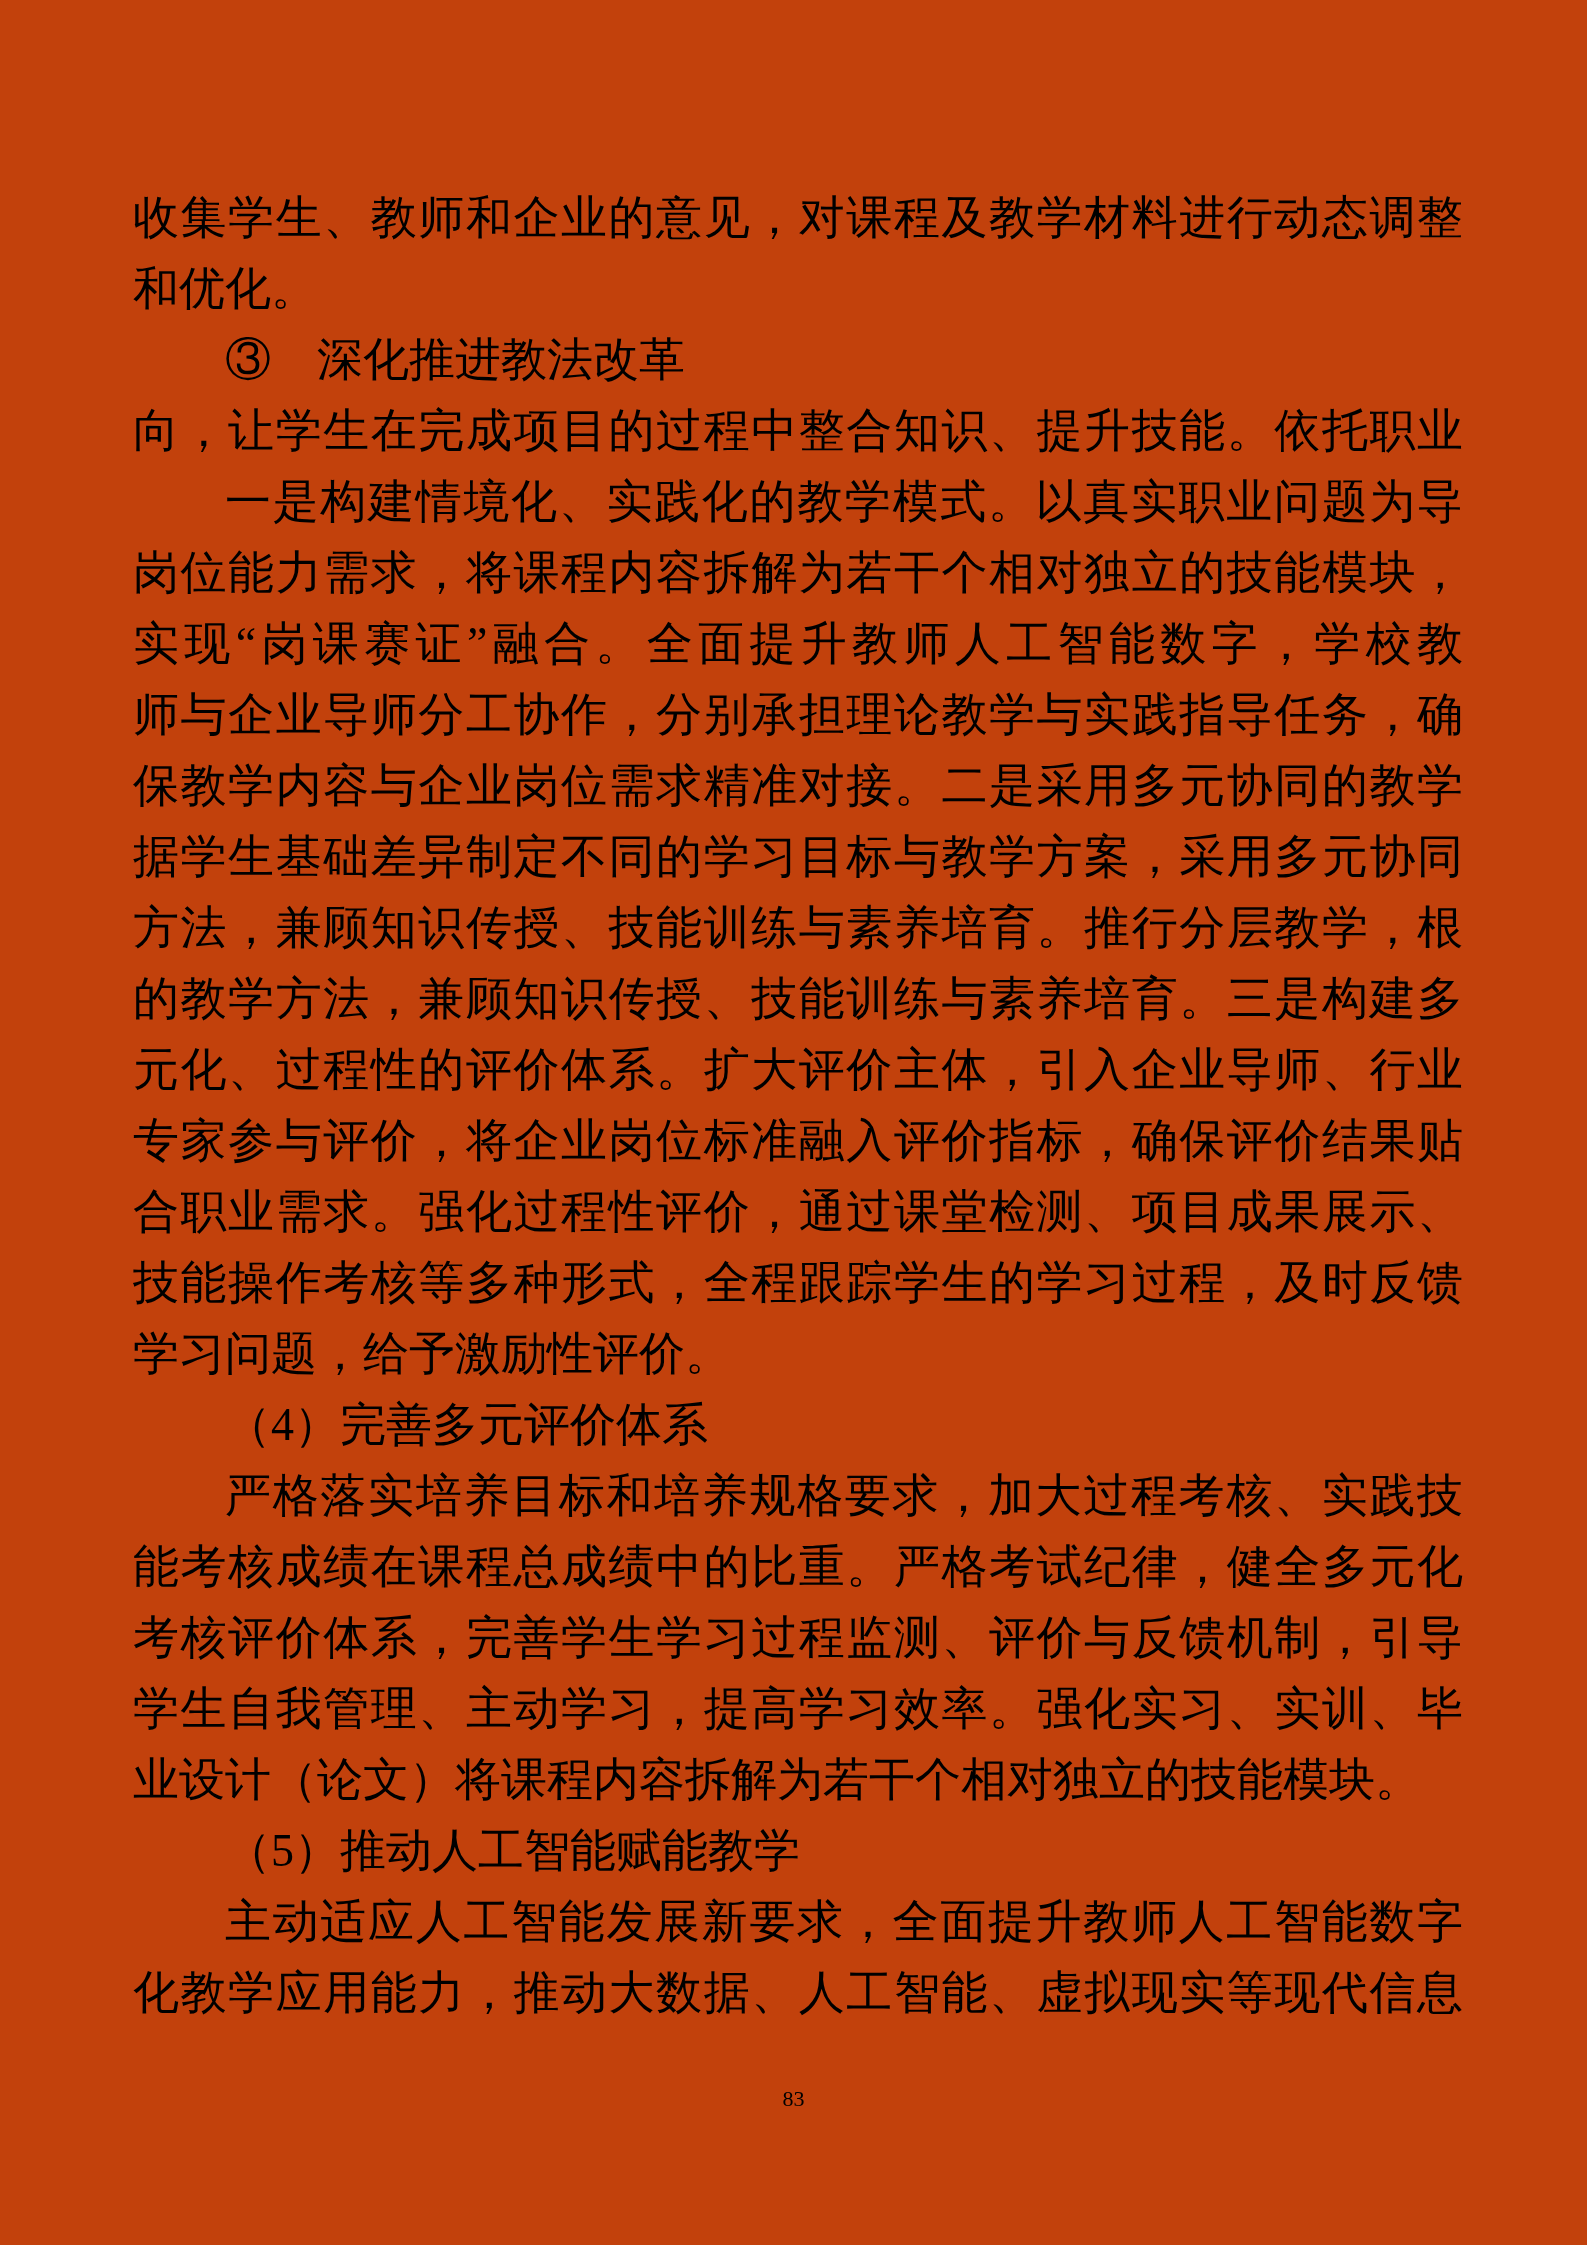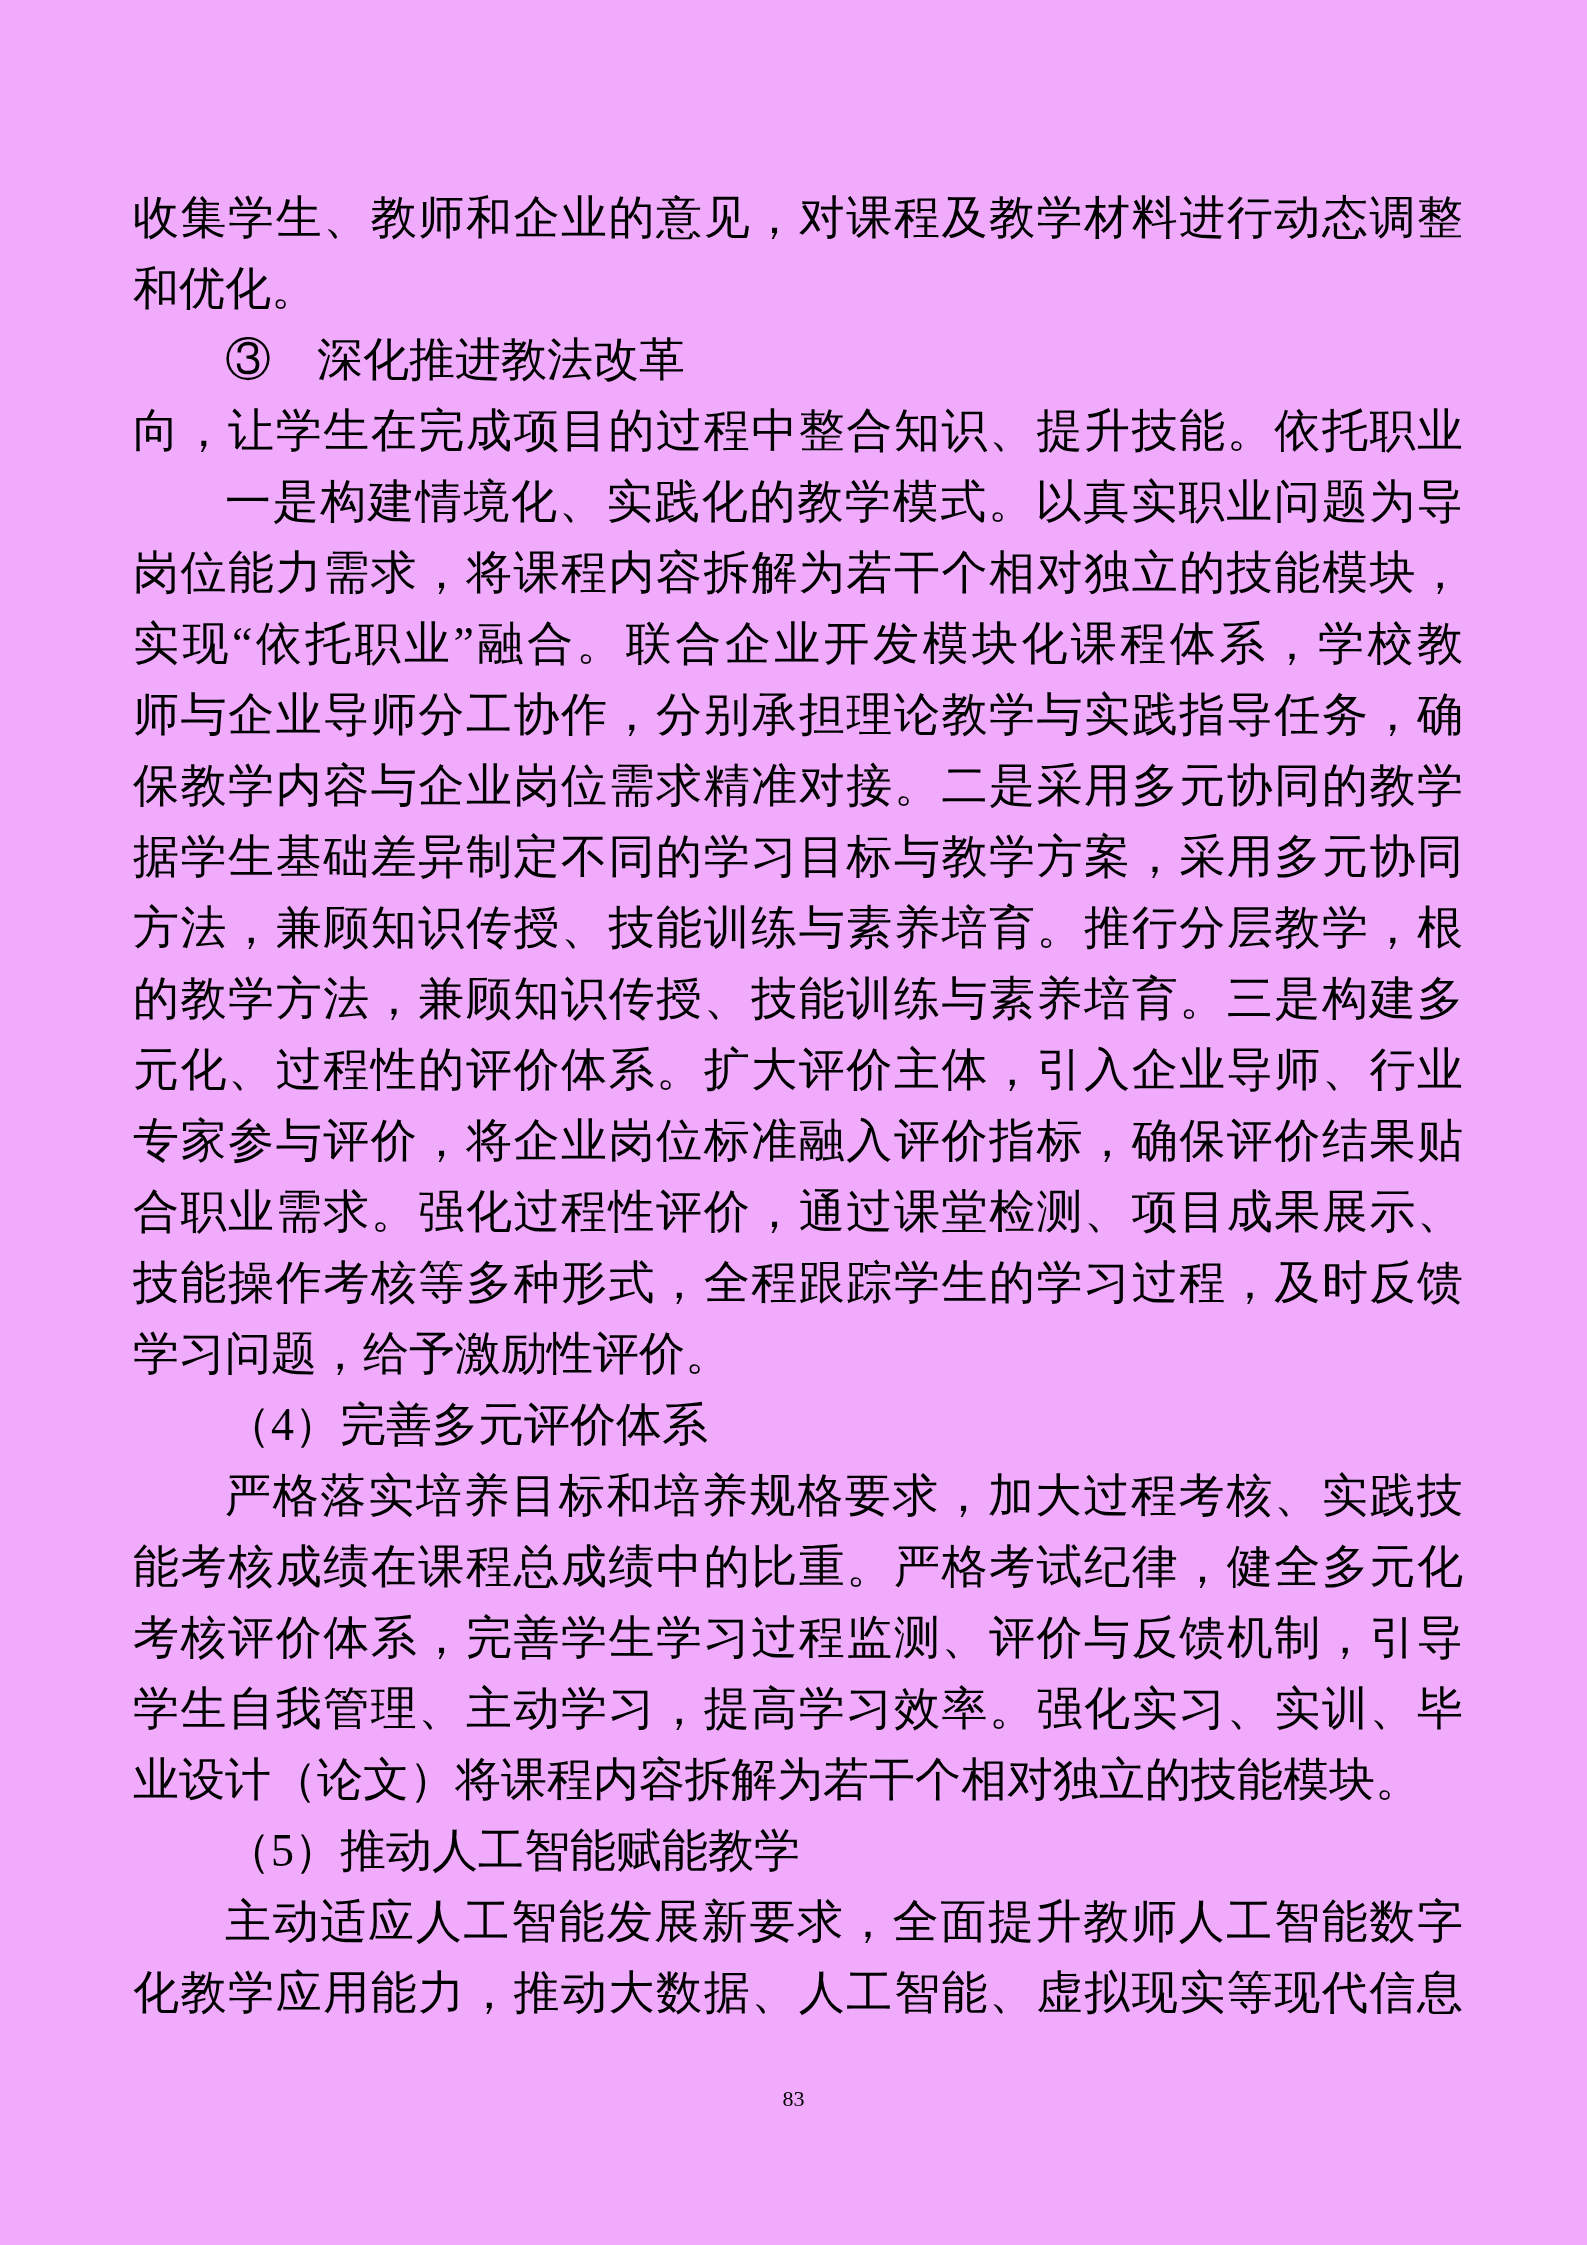--- a/index.html
+++ b/index.html
@@ -4,21 +4,21 @@
 <style>
   html, body {
     margin: 0;
     padding: 0;
     background: #ffffff;
   }
   .page {
     position: relative;
     width: 1587px;
     height: 2245px;
-    background: #f0abfc;
+    background: #c2410c;
     overflow: hidden;
     font-family: "Liberation Serif", "DejaVu Serif", serif;
     color: #000000;
   }
   .text-block {
     position: absolute;
     top: 182px;
     left: 133px;
     width: 1330px;
   }
@@ -64,21 +64,21 @@
     </div>
 
     <div class="para">
       <div class="line indent">③　深化推进教法改革</div>
     </div>
 
     <div class="para">
       <div class="line fill">向，让学生在完成项目的过程中整合知识、提升技能。依托职业</div>
       <div class="line indent fill">一是构建情境化、实践化的教学模式。以真实职业问题为导</div>
       <div class="line fill">岗位能力需求，将课程内容拆解为若干个相对独立的技能模块，</div>
-      <div class="line fill">实现“依托职业”融合。联合企业开发模块化课程体系，学校教</div>
+      <div class="line fill">实现“岗课赛证”融合。全面提升教师人工智能数字，学校教</div>
       <div class="line fill">师与企业导师分工协作，分别承担理论教学与实践指导任务，确</div>
       <div class="line fill">保教学内容与企业岗位需求精准对接。二是采用多元协同的教学</div>
       <div class="line fill">据学生基础差异制定不同的学习目标与教学方案，采用多元协同</div>
       <div class="line fill">方法，兼顾知识传授、技能训练与素养培育。推行分层教学，根</div>
       <div class="line fill">的教学方法，兼顾知识传授、技能训练与素养培育。三是构建多</div>
       <div class="line fill">元化、过程性的评价体系。扩大评价主体，引入企业导师、行业</div>
       <div class="line fill">专家参与评价，将企业岗位标准融入评价指标，确保评价结果贴</div>
       <div class="line fill">合职业需求。强化过程性评价，通过课堂检测、项目成果展示、</div>
       <div class="line fill">技能操作考核等多种形式，全程跟踪学生的学习过程，及时反馈</div>
       <div class="line">学习问题，给予激励性评价。</div>

